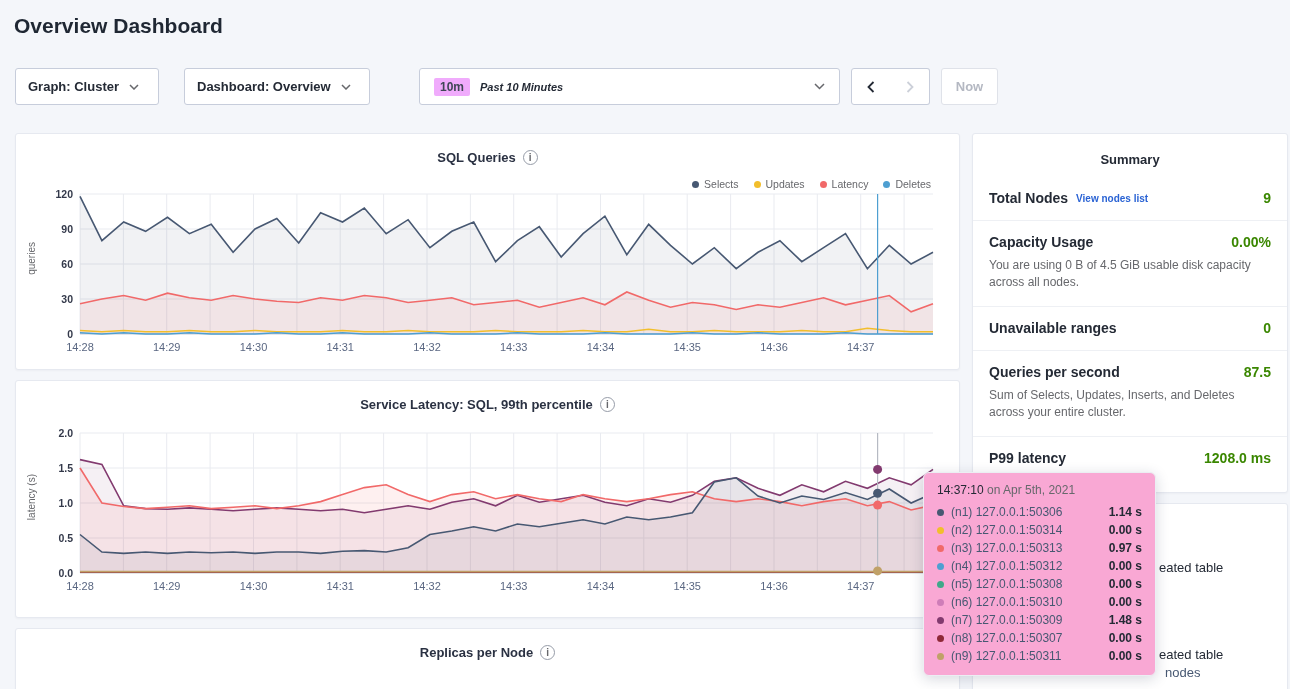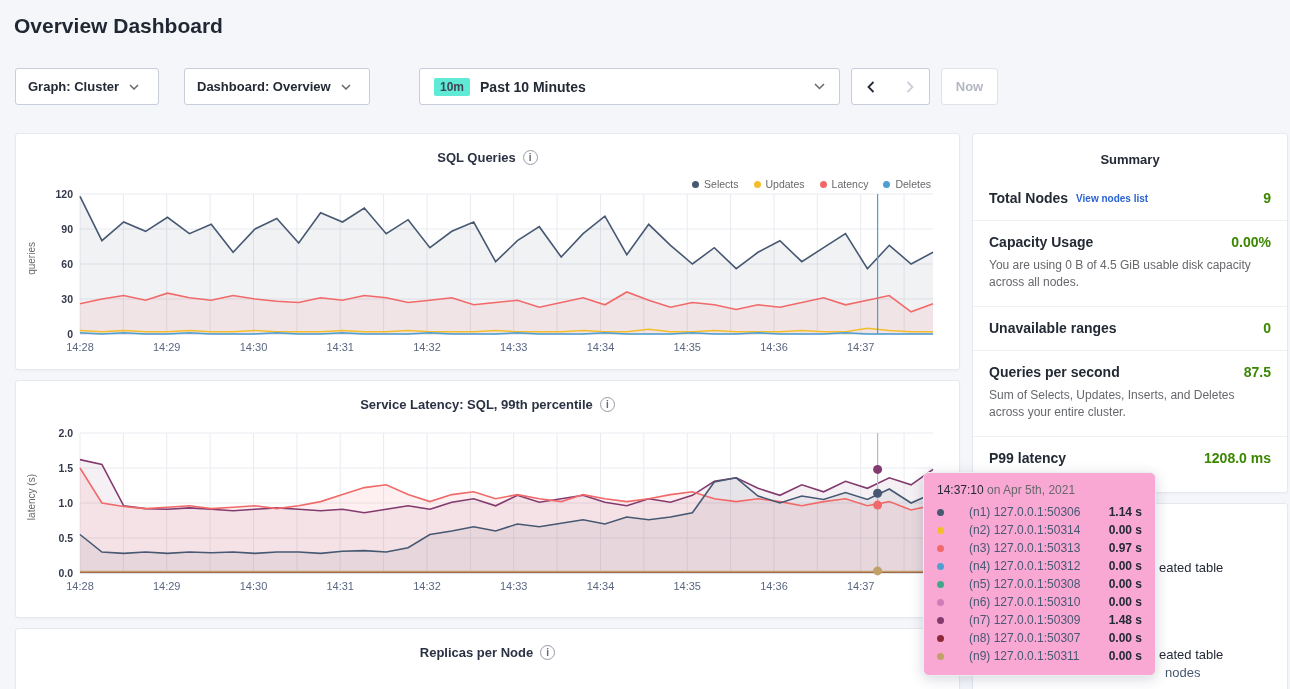--- a/index.html
+++ b/index.html
@@ -12,22 +12,22 @@
   
   .drop-btn, .sq-btn, .now-btn, .time-picker {
     position: absolute; top: 68px; height: 37px; background: #fff;
     border: 1px solid #c7cddb; border-radius: 3px; display: flex; align-items: center;
     font-size: 13px; font-weight: 700; color: #242a35; cursor: pointer;
   }
   .drop-btn { gap: 10px; padding: 0 12px; }
   #btn-graph { left: 15px; width: 144px; }
   #btn-dashboard { left: 184px; width: 186px; }
   .time-picker { left: 419px; width: 421px; gap: 10px; padding: 0 14px; }
-  .time-badge { background: #5eead4; border-radius: 2px; padding: 2px 6px; font-size: 12px; font-weight: 700; color: #3f4756; }
-  .time-label { font-size: 14px; font-weight: 700; }
+  .time-badge { background: #f0abfc; border-radius: 2px; padding: 2px 6px; font-size: 12px; font-weight: 700; color: #3f4756; }
+  .time-label { font-size: 11px; font-weight: 700; font-style: italic; }
   .time-picker .chev { margin-left: auto; }
   .sq-btn { width: 40px; justify-content: center; }
   #btn-prev { left: 851px; border-radius: 3px 0 0 3px; }
   #btn-next { left: 890px; border-radius: 0 3px 3px 0; border-left: none; cursor: default; }
   .now-btn { left: 941px; width: 57px; justify-content: center; color: #b4b8c2; border-color: #dfe2e9; cursor: default; }
 
   
   .card { position: absolute; background: #fff; border: 1px solid #e6e9f0; border-radius: 3px; box-shadow: 0 1px 2px rgba(40,50,80,0.04); }
   #card-sql      { left: 15px;  top: 133px; width: 945px; height: 237px; }
   #card-latency  { left: 15px;  top: 380px; width: 945px; height: 238px; }
@@ -69,21 +69,21 @@
   .ev-f1 { left: 186px; top: 56px; }
   .ev-f2 { left: 186px; top: 143px; }
   .ev-f3 { left: 192px; top: 161px; color: #475872; }
 
   
   .tooltip { position: absolute; left: 923px; top: 472px; width: 233px; background: #f9a8d4; border: 1px solid #eceef3;
              border-radius: 6px; box-shadow: 0 3px 14px rgba(30,40,70,0.18); padding: 10px 13px; z-index: 20; }
   .tt-head { font-size: 12px; margin-bottom: 6px; }
   .tt-time { color: #242a35; }
   .tt-date { color: #67686c; }
-  .tt-row { display: flex; align-items: center; gap: 25px; height: 18px; }
+  .tt-row { display: flex; align-items: center; gap: 7px; height: 18px; }
   .tt-dot { width: 7px; height: 7px; border-radius: 50%; flex: none; }
   .tt-label { font-size: 12px; color: #475872; white-space: nowrap; }
   .tt-value { margin-left: auto; font-size: 12px; font-weight: 700; color: #242a35; }
 
   .chev svg, .arrow svg { display: block; }
 </style>
 </head>
 <body>
 
 <div class="page">

